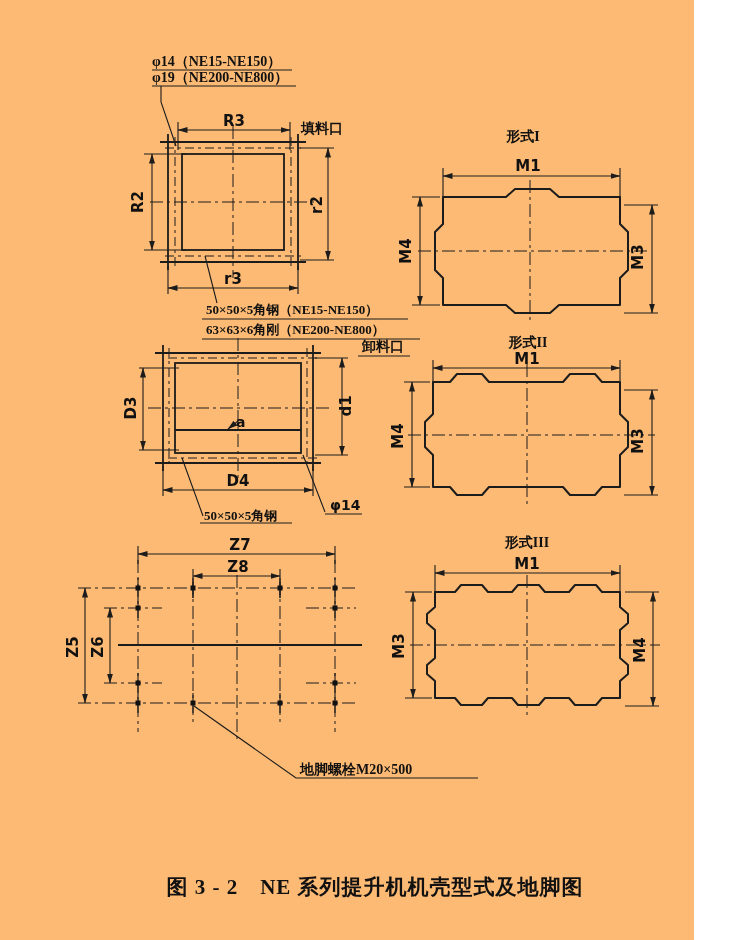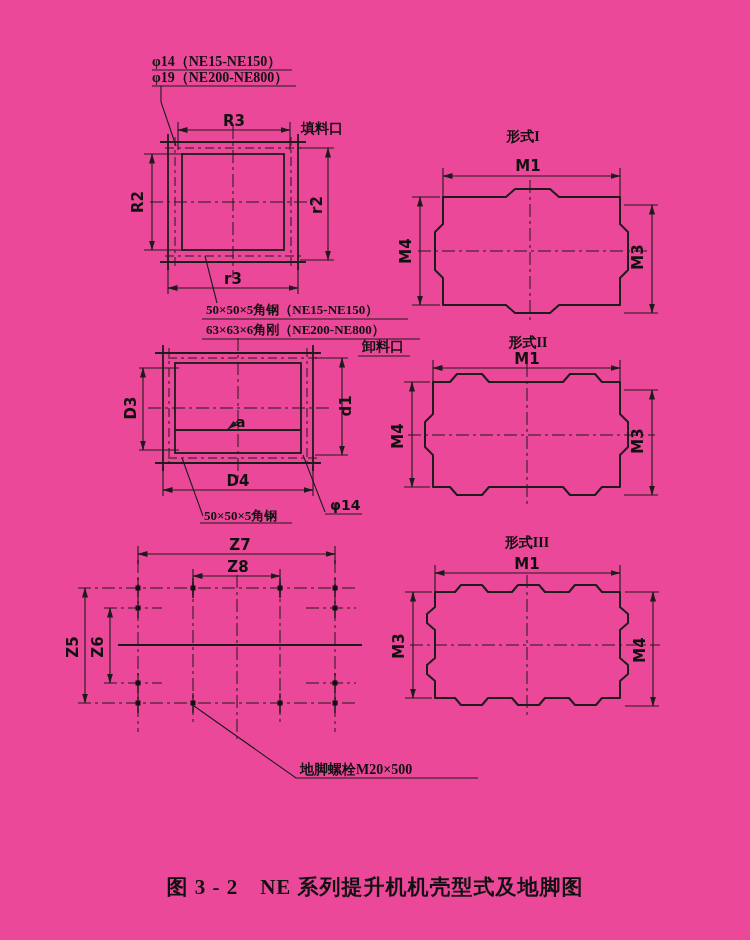--- a/index.html
+++ b/index.html
@@ -1,19 +1,19 @@
 <!DOCTYPE html>
 <html><head>
 <meta charset="utf-8">
 <style>
   html,body{margin:0;padding:0;}
   .page{
     position:relative;
-    width:750px;height:940px;
-    background:#ec4899;
+    width:694px;height:940px;
+    background:#fdba74;
     font-family:"Liberation Serif", serif;
     overflow:hidden;
   }
   svg{position:absolute;left:0;top:0;}
   .ln   {stroke:#1c1c1c;stroke-width:2;fill:none;stroke-linejoin:round;stroke-linecap:round;}
   .fr   {stroke:#1c1c1c;stroke-width:1.8;fill:none;}
   .thin {stroke:#1c1c1c;stroke-width:1.1;fill:none;}
   .cl   {stroke:#1c1c1c;stroke-width:1;fill:none;stroke-dasharray:13 4 3 4;}
   .dash2{stroke:#1c1c1c;stroke-width:1;fill:none;stroke-dasharray:9 4 3 4;}
   .bolt {fill:#111;stroke:none;}

